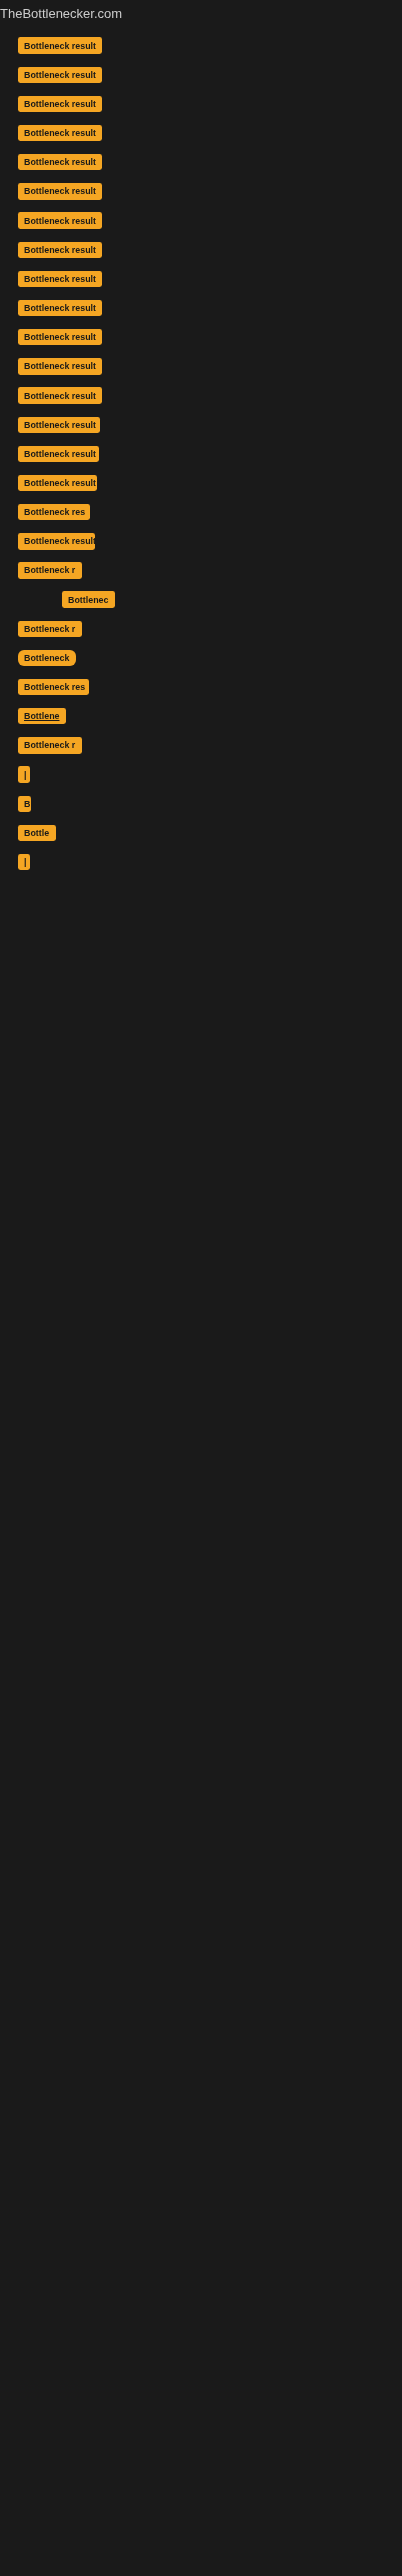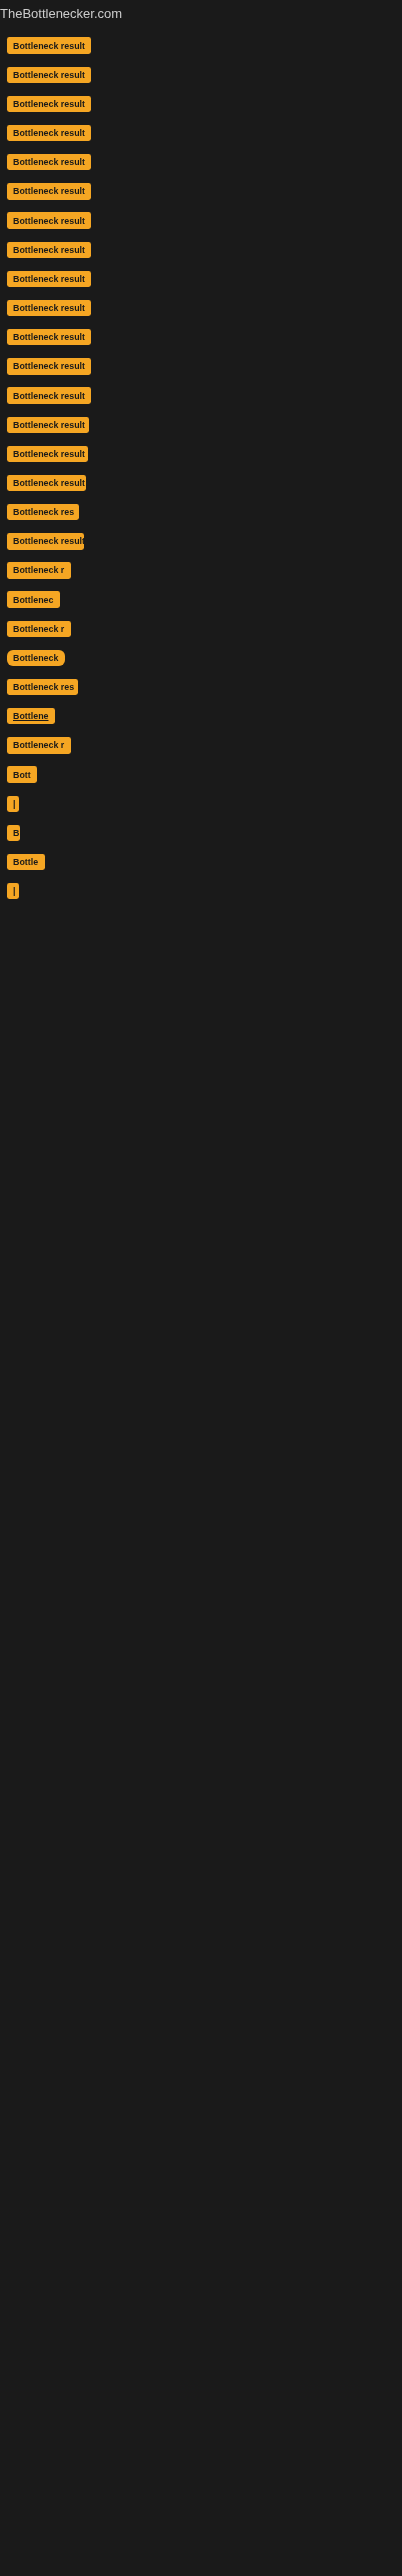--- a/index.html
+++ b/index.html
@@ -28,21 +28,21 @@
       color: #1a1a1a;
       font-size: 8.9px;
       font-weight: bold;
       padding: 3.2px 6.4px;
       border-radius: 2.4px;
       white-space: nowrap;
       display: inline-block;
     }
 
     .items-container {
-      padding: 0 5px;
+      padding: 0 16px;
       text-align: center;
     }
 
     
     .row {
       padding: 6.4px 1.6px;
       display: flex;
       align-items: center;
     }
   </style>
@@ -105,41 +105,38 @@
     <div class="row">
       <span class="result-badge" style="max-width: 72px; overflow: hidden; text-overflow: clip;">Bottleneck res</span>
     </div>
     <div class="row">
       <span class="result-badge" style="max-width: 77px; overflow: hidden; text-overflow: clip;">Bottleneck result</span>
     </div>
     <div class="row">
       <span class="result-badge" style="max-width: 66px; overflow: hidden; text-overflow: clip;">Bottleneck r</span>
     </div>
     <div class="row">
-      <span class="result-badge" style="max-width: 60px; overflow: hidden; text-overflow: clip;">Bottlenec</span>
+      <span class="result-badge" style="max-width: 60px; overflow: hidden; text-overflow: clip; margin-left: 44px;">Bottlenec</span>
     </div>
     <div class="row">
       <span class="result-badge" style="max-width: 64px; overflow: hidden; text-overflow: clip;">Bottleneck r</span>
     </div>
     <div class="row">
       <span class="result-badge" style="max-width: 63px; overflow: hidden; text-overflow: clip; border-radius: 6px;">Bottleneck</span>
     </div>
     <div class="row">
       <span class="result-badge" style="max-width: 71px; overflow: hidden; text-overflow: clip;">Bottleneck res</span>
     </div>
     <div class="row">
       <span class="result-badge" style="max-width: 55px; overflow: hidden; text-overflow: clip; text-decoration: underline;">Bottlene</span>
     </div>
     <div class="row">
       <span class="result-badge" style="max-width: 64px; overflow: hidden; text-overflow: clip;">Bottleneck r</span>
     </div>
     <div class="row">
-      <span class="result-badge" style="max-width: 34px; overflow: hidden; text-overflow: clip;">Bott</span>
-    </div>
-    <div class="row">
       <span class="result-badge" style="max-width: 8px; overflow: hidden; text-overflow: clip;">|</span>
     </div>
     <div class="row">
       <span class="result-badge" style="max-width: 13px; overflow: hidden; text-overflow: clip;">B</span>
     </div>
     <div class="row">
       <span class="result-badge" style="max-width: 40px; overflow: hidden; text-overflow: clip;">Bottle</span>
     </div>
     <div class="row">
       <span class="result-badge" style="max-width: 6.4px; overflow: hidden; text-overflow: clip;">|</span>

